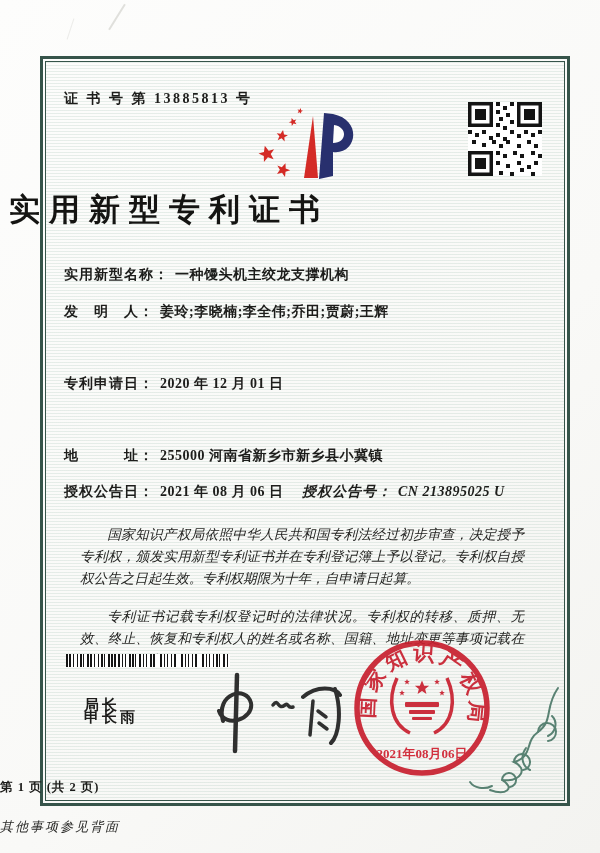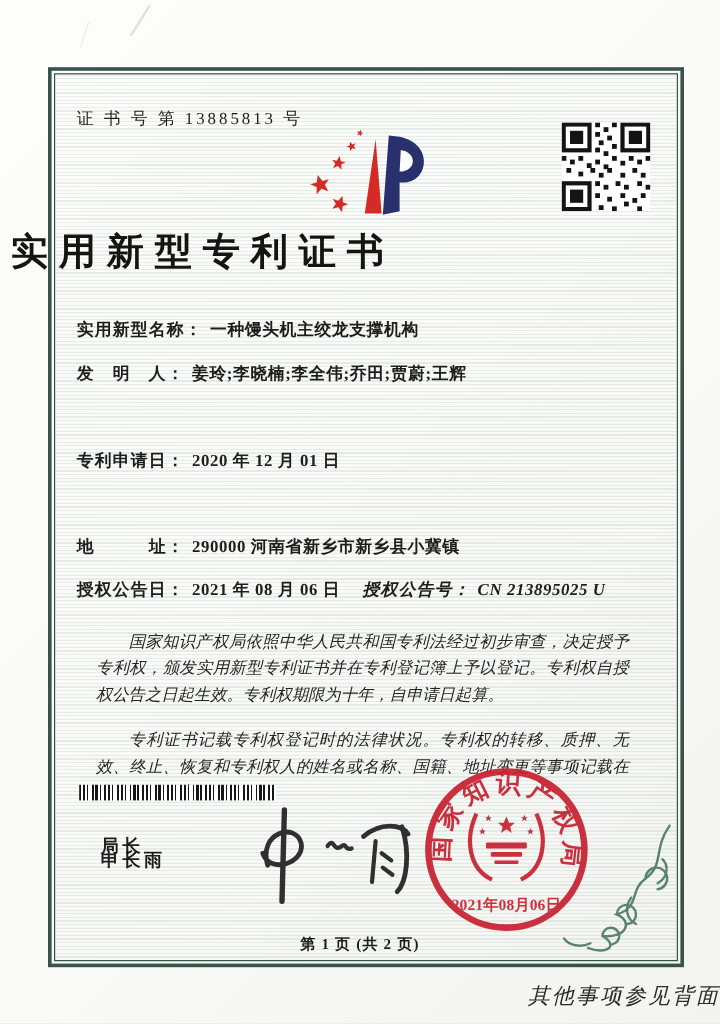--- a/index.html
+++ b/index.html
@@ -12,21 +12,21 @@
   .fold{position:absolute;background:#e0e0dc;}
   .fold1{left:116px;top:2px;width:2px;height:30px;transform:rotate(32deg);}
   .fold2{left:70px;top:18px;width:1px;height:22px;transform:rotate(18deg);opacity:.6;}
 
   .frame{position:absolute;left:40px;top:56px;width:524px;height:744px;border:3px solid #36544a;}
   .frame-inner{
     position:absolute;inset:2px;border:1px solid #36544a;
     background:repeating-linear-gradient(180deg,rgba(173,199,187,.28) 0 1px,rgba(255,255,255,0) 1px 3px);
   }
 
-  .cert-no{position:absolute;left:64px;top:90px;font-size:14px;letter-spacing:2.5px;font-weight:400;}
+  .cert-no{position:absolute;left:64px;top:90px;font-size:14px;letter-spacing:2.5px;font-weight:700;}
   .logo{position:absolute;left:237px;top:100px;}
   .qr{position:absolute;left:468px;top:102px;}
 
   .title{
     position:absolute;left:0;right:0;top:189px;text-align:left;
     font-size:31px;font-weight:700;letter-spacing:9px;text-indent:9px;color:#141412;
   }
 
   .row{position:absolute;left:64px;right:66px;font-size:14px;white-space:nowrap;}
   .lbl{font-weight:700;letter-spacing:1px;}
@@ -41,22 +41,22 @@
   .barcode{position:absolute;left:66px;top:654px;width:164px;height:13px;
     background:repeating-linear-gradient(90deg,#161616 0 1.5px,#fff 1.5px 3px,#161616 3px 5px,#fff 5px 6.5px,#161616 6.5px 7.5px,#fff 7.5px 10.5px);}
 
   .director-title{position:absolute;left:84px;top:696px;font-size:15px;letter-spacing:3px;font-weight:700;}
   .director-name{position:absolute;left:84px;top:708px;font-size:15px;letter-spacing:3px;font-weight:700;}
   .signature{position:absolute;left:185px;top:663px;}
 
   .seal{position:absolute;left:350px;top:636px;}
   .flourish{position:absolute;left:462px;top:686px;}
 
-  .page-info{position:absolute;left:0;right:0;top:779px;text-align:center;font-size:12.5px;font-weight:600;letter-spacing:1px;}
-  .back-note{position:absolute;left:0;right:0;top:818px;text-align:right;font-size:18px;font-style:italic;letter-spacing:2px;color:#2a2a28;}
+  .page-info{position:absolute;left:0;right:0;top:779px;font-size:12.5px;font-weight:600;letter-spacing:1px;}
+  .back-note{position:absolute;left:0;right:0;top:818px;text-align:left;font-size:13px;font-style:italic;letter-spacing:2px;color:#2a2a28;}
 </style>
 </head>
 <body>
 
 <div class="page">
   <div class="fold fold1"></div>
   <div class="fold fold2"></div>
 
   <div class="frame">
     <div class="frame-inner"></div>
@@ -142,21 +142,21 @@
   <div class="row r2">
     <span class="lbl">发　明　人：</span><span class="val">姜玲;李晓楠;李全伟;乔田;贾蔚;王辉</span>
   </div>
   <div class="row r1">
     <span class="lbl">实用新型名称：</span><span class="val">一种馒头机主绞龙支撑机构</span>
   </div>
   <div class="row r4">
     <span class="lbl">专利申请日：</span><span class="val">2020 年 12 月 01 日</span>
   </div>
   <div class="row r6">
-    <span class="lbl">地　　　址：</span><span class="val">290000 河南省新乡市新乡县小冀镇</span>
+    <span class="lbl">地　　　址：</span><span class="val">255000 河南省新乡市新乡县小冀镇</span>
   </div>
   <div class="row r7">
     <span class="lbl">授权公告日：</span><span class="val">2021 年 08 月 06 日</span>
     <span class="pair2">
       <span class="lbl">授权公告号：</span><span class="val">CN 213895025 U</span>
     </span>
   </div>
 
   <div class="body-text">
     <p>国家知识产权局依照中华人民共和国专利法经过初步审查，决定授予专利权，颁发实用新型专利证书并在专利登记簿上予以登记。专利权自授权公告之日起生效。专利权期限为十年，自申请日起算。</p>

